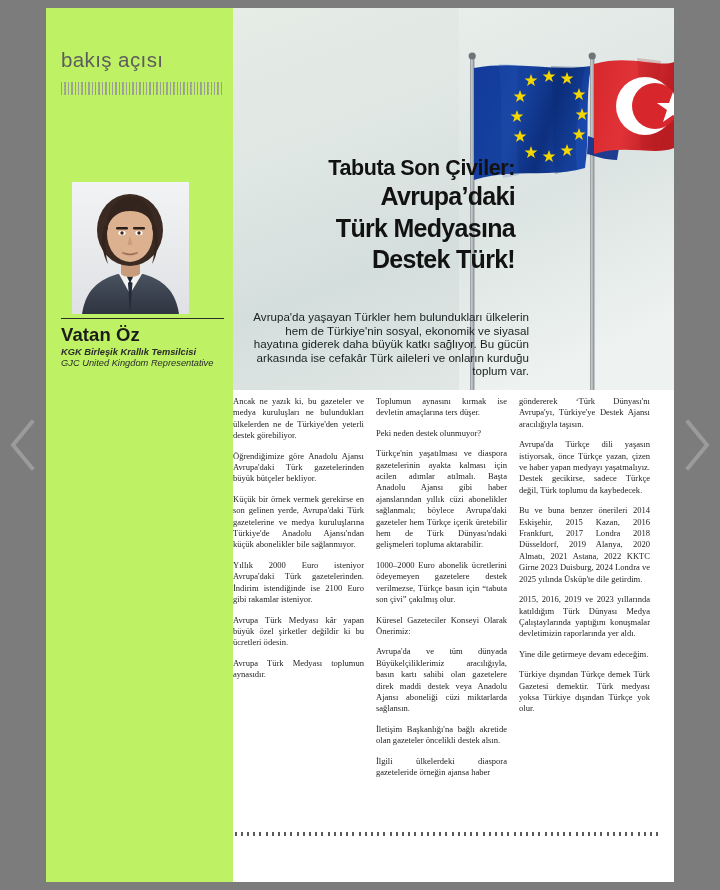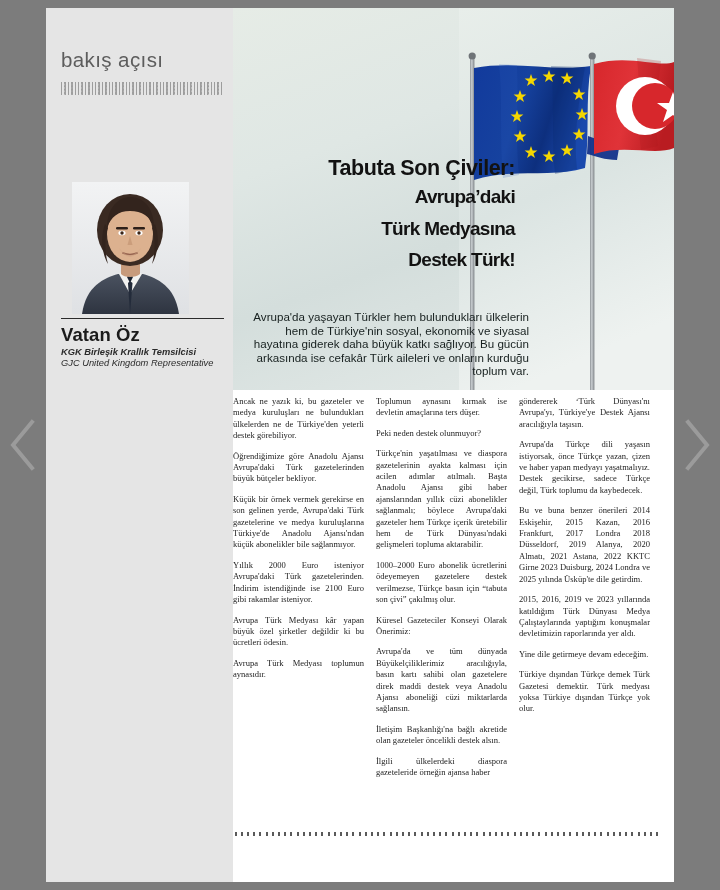--- a/index.html
+++ b/index.html
@@ -44,21 +44,21 @@
     background: #ffffff;
     overflow: hidden;
   }
 
   
   #sidebar {
     position: absolute;
     left: 0; top: 0;
     width: 187px;
     height: 874px;
-    background: #e5e5e5;
+    background: #bef264;
     z-index: 5;
   }
 
   .kicker {
     position: absolute;
     left: 15px;
     top: 40px;
     font-family: "Liberation Sans", sans-serif;
     font-size: 20.5px;
     font-weight: 400;
@@ -168,21 +168,21 @@
   .headline .l1 {
     display: block;
     font-size: 21.5px;
     line-height: 25px;
     letter-spacing: -0.4px;
   }
   .headline .l2,
   .headline .l3,
   .headline .l4 {
     display: block;
-    font-size: 19px;
+    font-size: 25px;
     line-height: 31.5px;
     letter-spacing: -0.7px;
   }
 
   .deck {
     position: absolute;
     left: 12px;
     top: 302px;
     width: 284px;
     font-family: "Liberation Sans", sans-serif;

